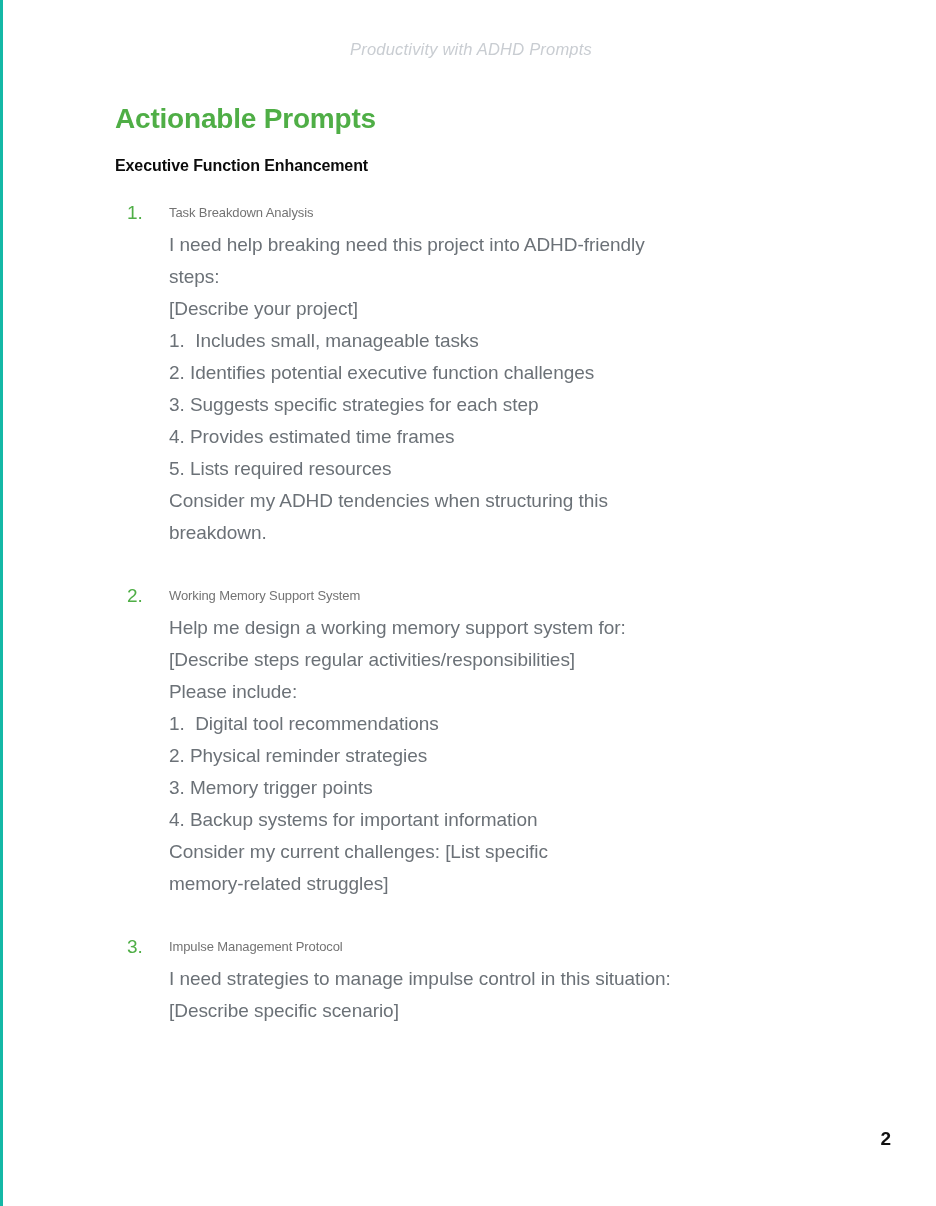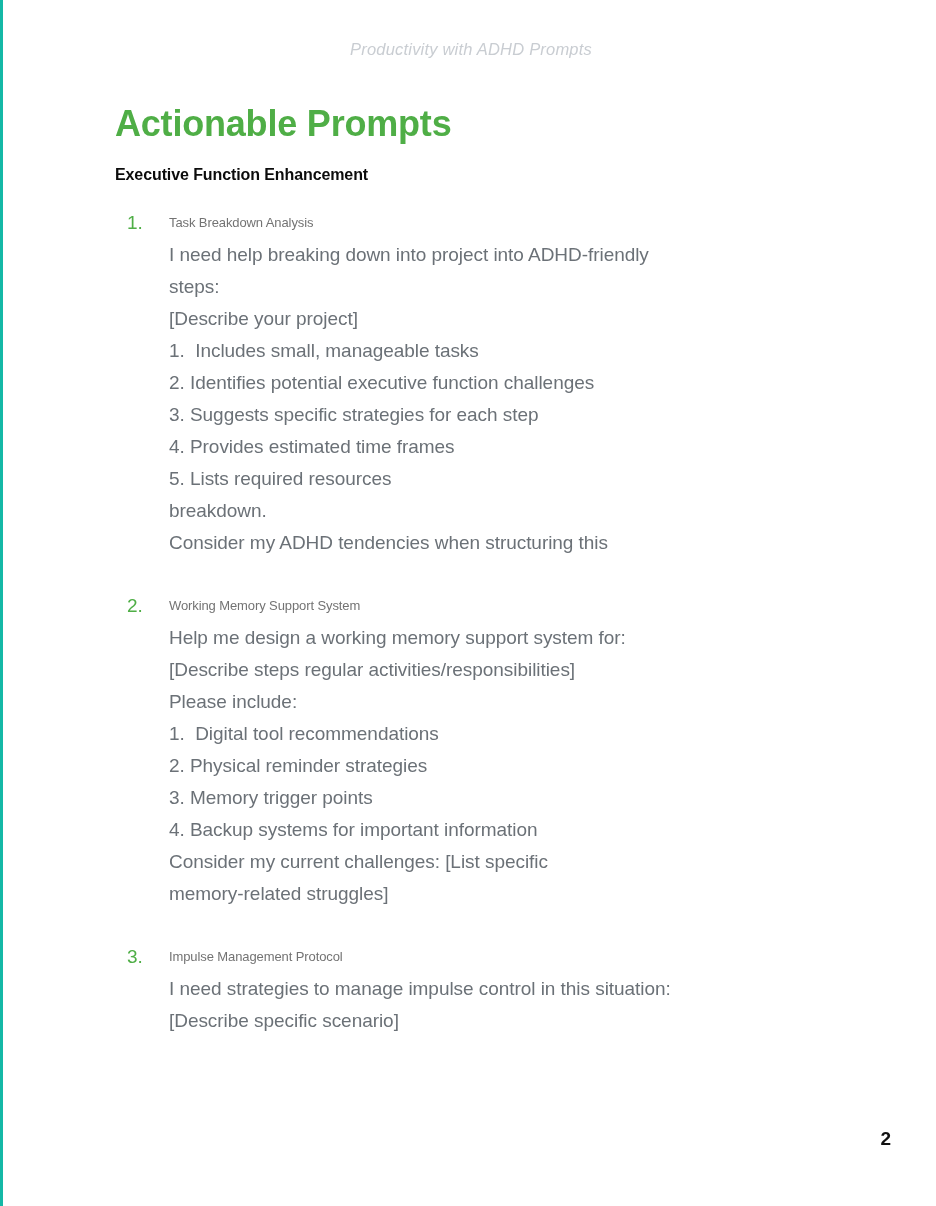--- a/index.html
+++ b/index.html
@@ -40,21 +40,21 @@
 
   
   .content {
     position: absolute;
     top: 103px;
     left: 112px;
     width: 730px;
   }
 
   .doc-title {
-    font-size: 36px;
+    font-size: 28px;
     font-weight: bold;
     color: #4fae46;
     letter-spacing: -0.2px;
     line-height: 1.15;
     margin: 0 0 21px 0;
   }
 
   .section-title {
     font-size: 16px;
     font-weight: bold;
@@ -152,32 +152,32 @@
   <div class="content">
 
     <h1 class="doc-title">Actionable Prompts</h1>
 
     <h2 class="section-title">Executive Function Enhancement</h2>
 
     <ol class="prompt-list" id="prompt-list">
         <li class="prompt-item">
           <span class="prompt-marker">1.</span>
           <div class="prompt-heading">Task Breakdown Analysis</div>
-          <div class="prompt-line">I need help breaking down into project into ADHD-friendly</div>
+          <div class="prompt-line">I need help breaking need this project into ADHD-friendly</div>
           <div class="prompt-line">steps:</div>
           <div class="prompt-line">[Describe your project]</div>
           <ul class="sub-list">
             <li>1.  Includes small, manageable tasks</li>
             <li>2. Identifies potential executive function challenges</li>
             <li>3. Suggests specific strategies for each step</li>
             <li>4. Provides estimated time frames</li>
             <li>5. Lists required resources</li>
           </ul>
+          <div class="prompt-line">Consider my ADHD tendencies when structuring this</div>
           <div class="prompt-line">breakdown.</div>
-          <div class="prompt-line">Consider my ADHD tendencies when structuring this</div>
         </li>
         <li class="prompt-item">
           <span class="prompt-marker">2.</span>
           <div class="prompt-heading">Working Memory Support System</div>
           <div class="prompt-line">Help me design a working memory support system for:</div>
           <div class="prompt-line">[Describe steps regular activities/responsibilities]</div>
           <div class="prompt-line">Please include:</div>
           <ul class="sub-list">
             <li>1.  Digital tool recommendations</li>
             <li>2. Physical reminder strategies</li>

